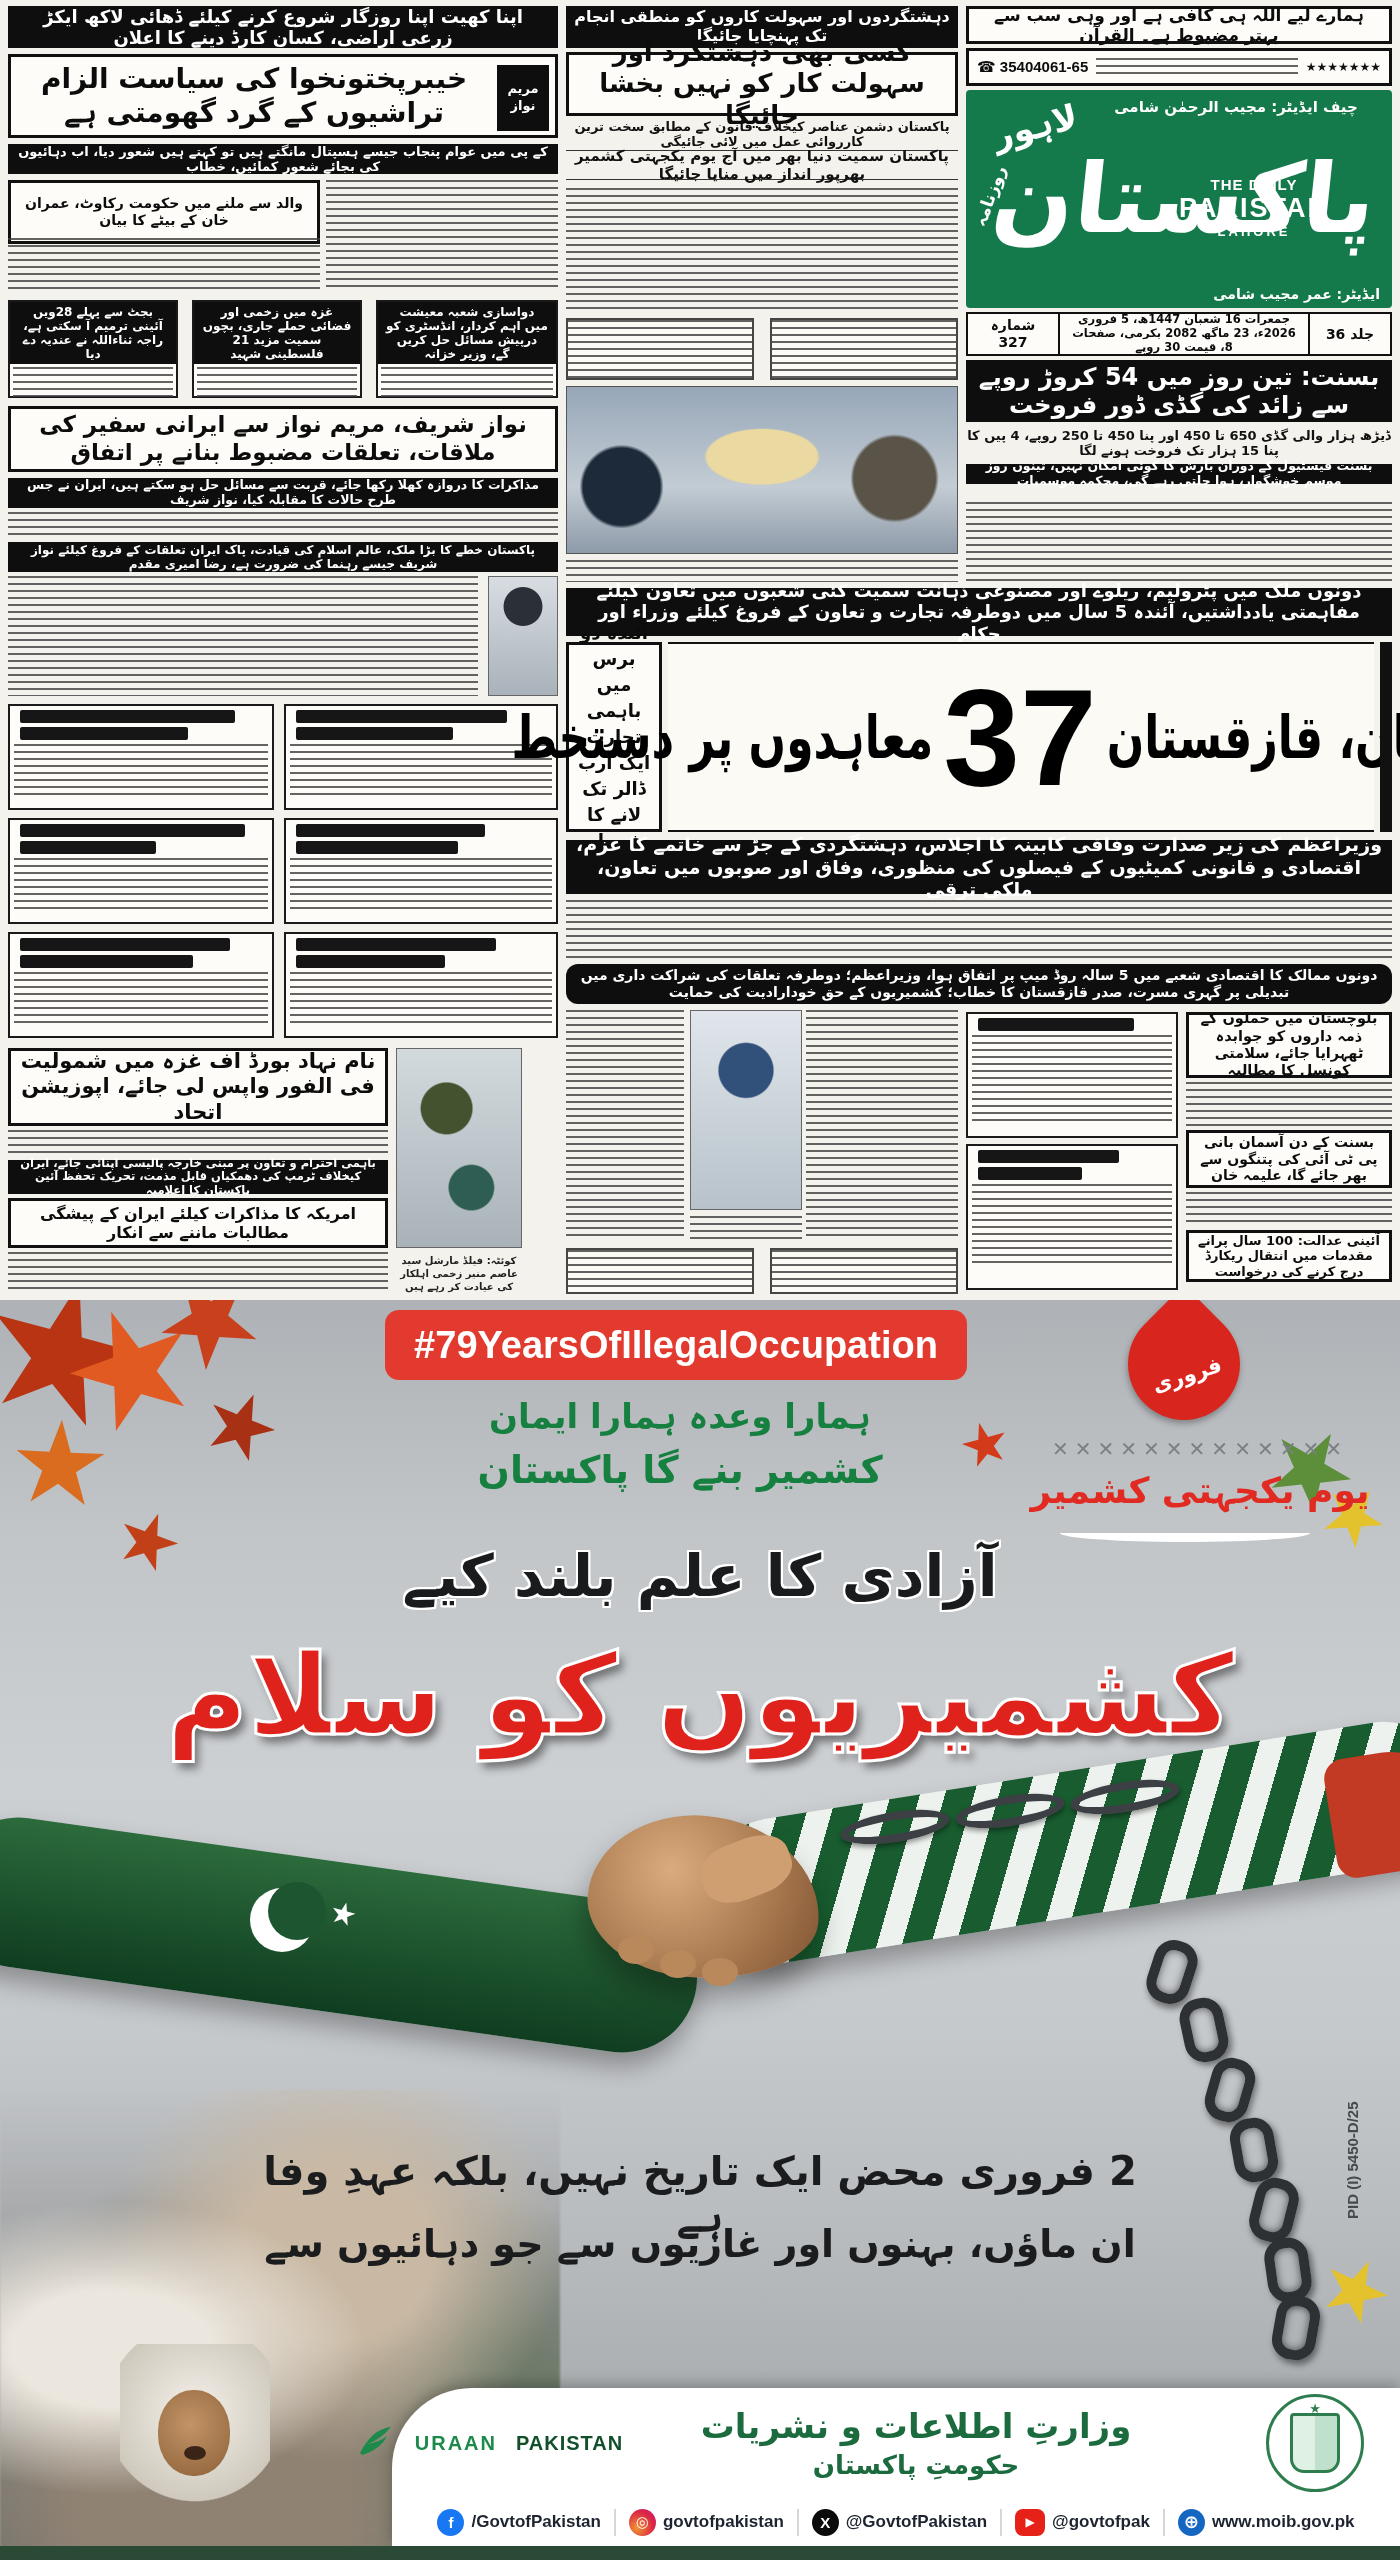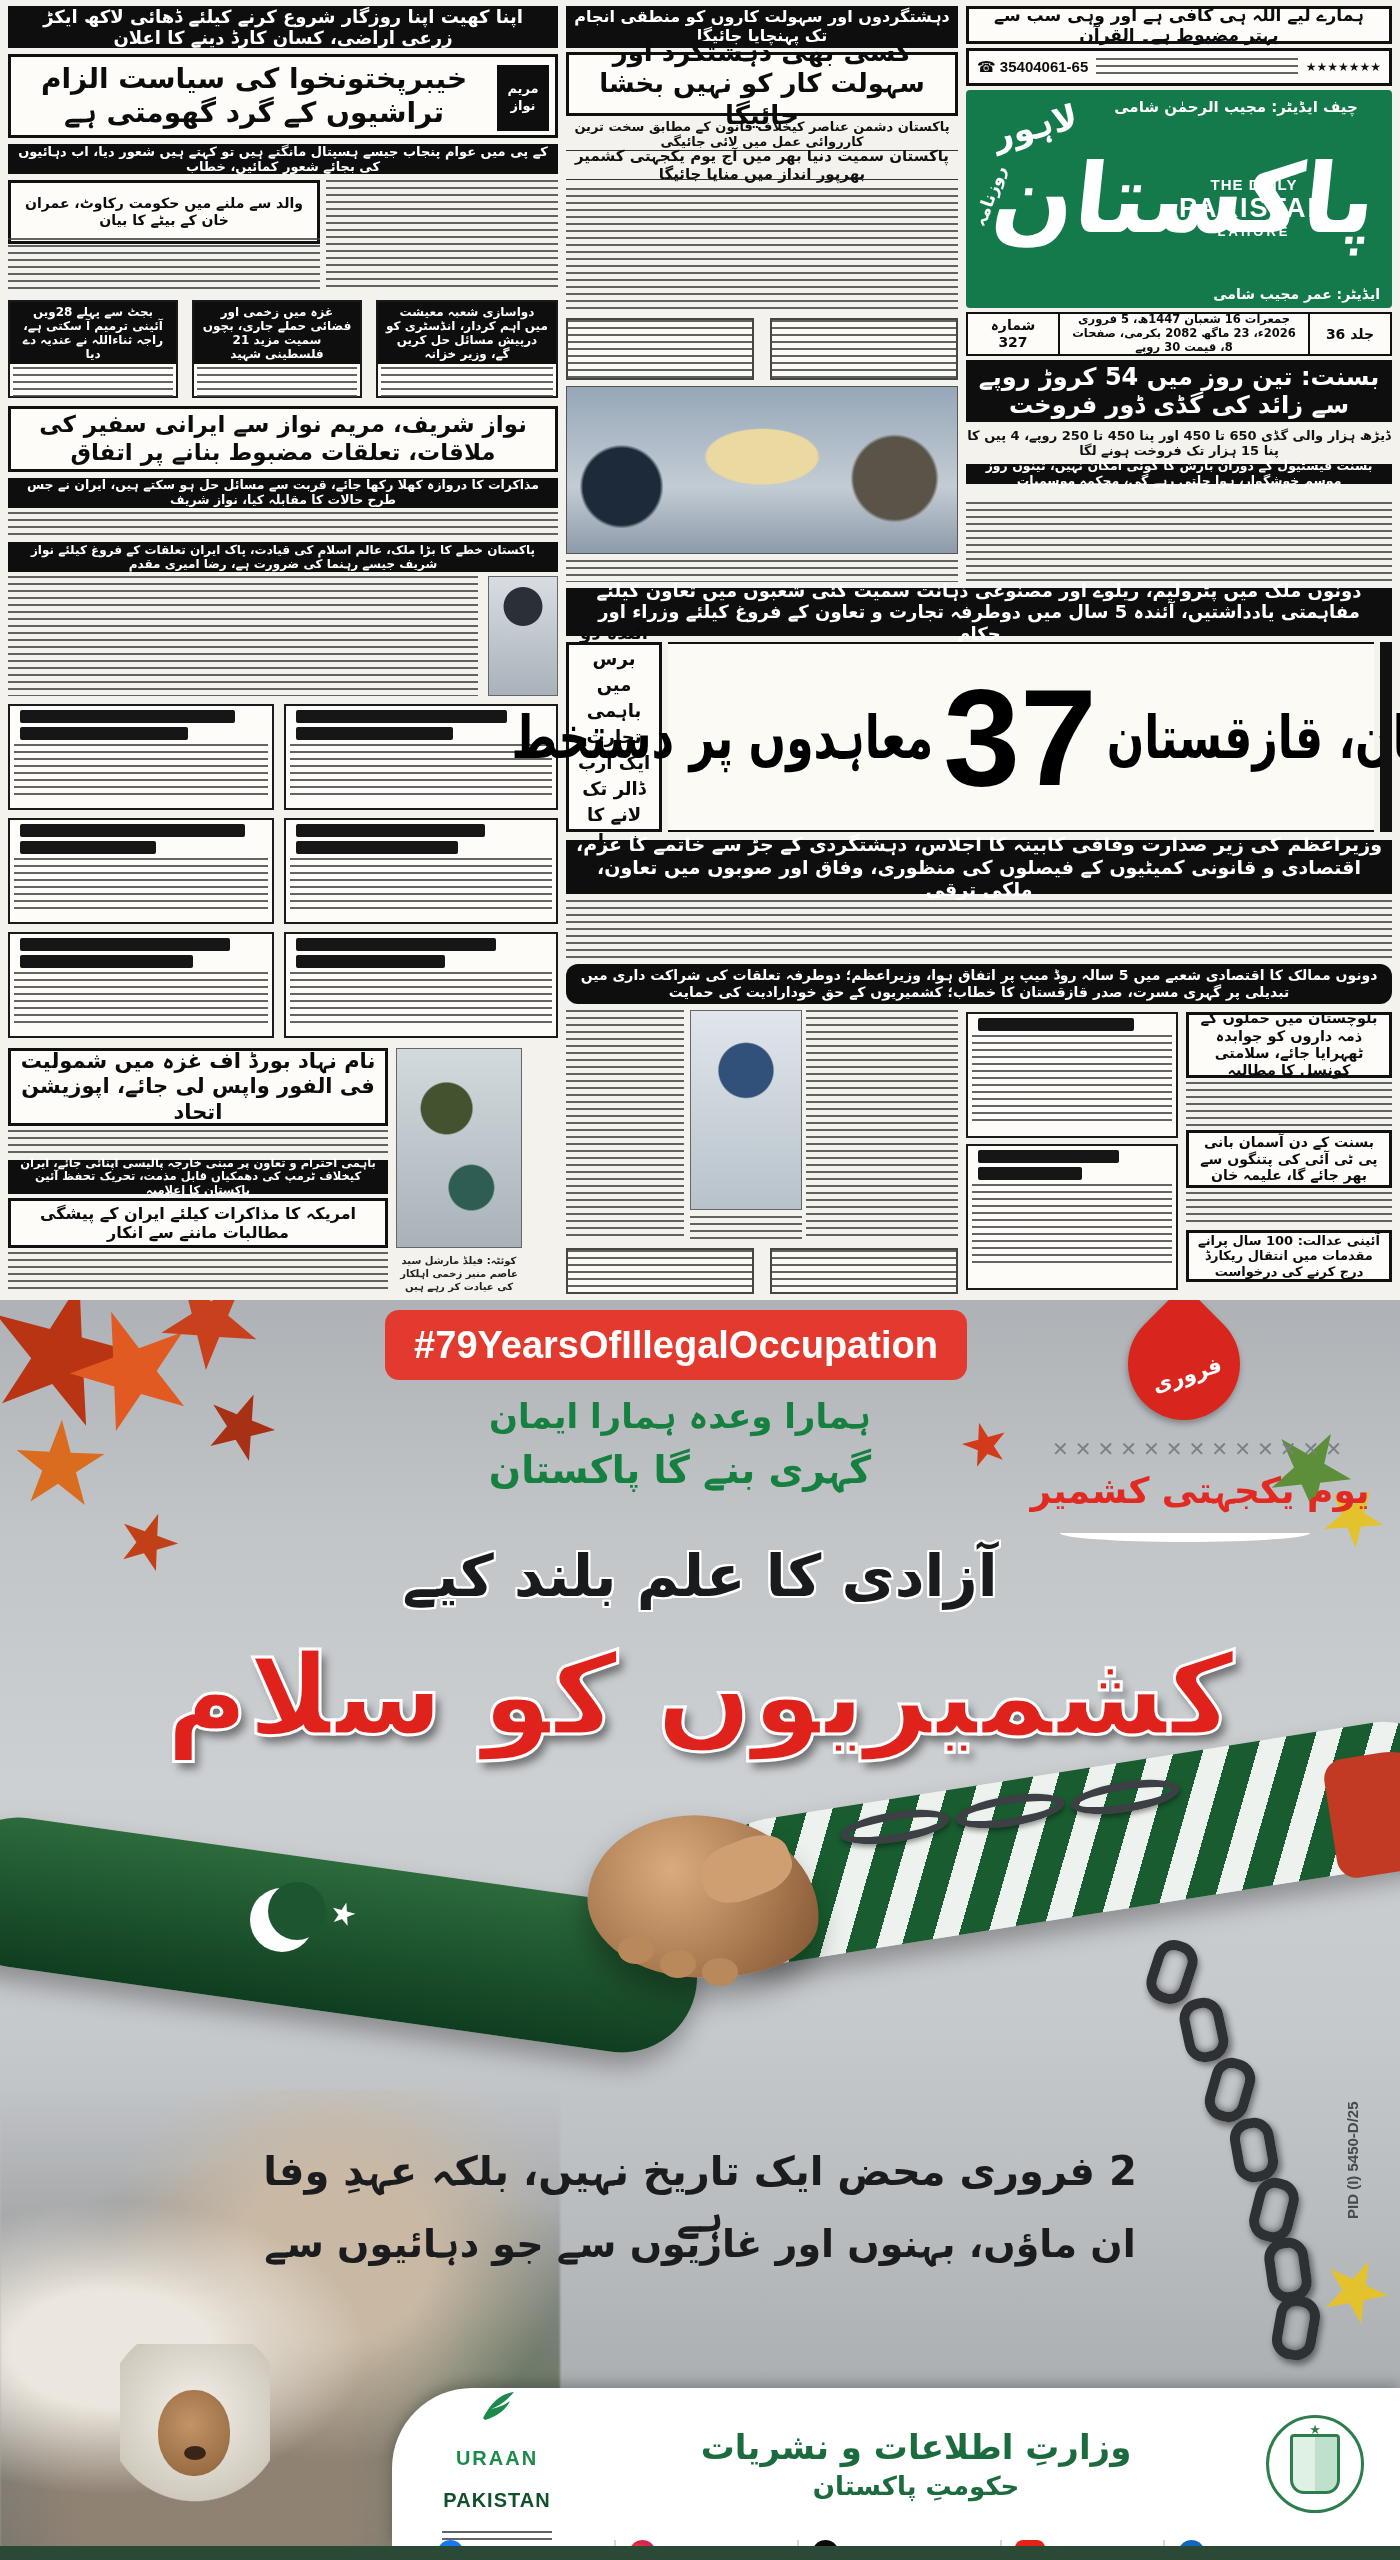--- a/index.html
+++ b/index.html
@@ -202,21 +202,21 @@
     <div class="abs leaf" style="left:118px;top:212px;width:60px;height:60px;background:#c24018;transform:rotate(20deg);"></div>
     <div class="abs leaf" style="left:962px;top:122px;width:46px;height:46px;background:#d23a1a;transform:rotate(-15deg);"></div>
     <div class="abs leaf" style="left:1268px;top:128px;width:84px;height:84px;background:#5d8f3a;transform:rotate(30deg);"></div>
     <div class="abs leaf" style="left:1322px;top:186px;width:62px;height:62px;background:#e3c22e;transform:rotate(-40deg);"></div>
     <div class="abs leaf" style="left:95px;top:580px;width:70px;height:70px;background:#c9401d;transform:rotate(10deg);"></div>
     <div class="abs leaf" style="left:1322px;top:958px;width:66px;height:66px;background:#e3c22e;transform:rotate(25deg);z-index:3;"></div>
 
     <div class="abs ctr lat" style="left:385px;top:10px;width:582px;height:70px;background:#e23a2e;border-radius:14px;color:#fff;font-size:38px;font-weight:bold;z-index:4;">#79YearsOfIllegalOccupation</div>
 
     <div class="abs urdu" style="left:360px;top:96px;width:640px;text-align:center;font-size:34px;font-weight:bold;color:#15803f;z-index:4;">ہمارا وعدہ ہمارا ایمان</div>
-    <div class="abs urdu" style="left:360px;top:148px;width:640px;text-align:center;font-size:38px;font-weight:bold;color:#15803f;z-index:4;">گہری بنے گا پاکستان</div>
+    <div class="abs urdu" style="left:360px;top:148px;width:640px;text-align:center;font-size:38px;font-weight:bold;color:#15803f;z-index:4;">کشمیر بنے گا پاکستان</div>
 
     <div class="abs" style="left:1128px;top:8px;width:112px;height:112px;background:#d8261f;border-radius:0 50% 50% 50%;transform:rotate(45deg);box-shadow:2px 3px 6px rgba(0,0,0,.3);z-index:3;"></div>
     <div class="abs urdu ctr" style="left:1142px;top:58px;width:90px;height:34px;color:#fff;font-size:21px;font-weight:bold;transform:rotate(-18deg);z-index:4;">فروری</div>
     <div class="abs ctr" style="left:1015px;top:136px;width:370px;height:26px;color:#7b8085;font-size:20px;letter-spacing:6px;overflow:hidden;z-index:3;font-family:'DejaVu Sans',sans-serif;">✕✕✕✕✕✕✕✕✕✕✕✕✕</div>
     <div class="abs urdu ctr" style="left:1000px;top:164px;width:400px;height:52px;color:#e02a22;font-size:36px;font-weight:bold;z-index:4;">یوم یکجہتی کشمیر</div>
     <div class="abs" style="left:1060px;top:224px;width:250px;height:18px;border-bottom:9px solid #fff;border-radius:50%;z-index:4;"></div>
 
     <div class="abs urdu outline-w" style="left:270px;top:242px;width:860px;text-align:center;font-size:58px;font-weight:bold;color:#1a1b1d;z-index:4;">آزادی کا علم بلند کیے</div>
     <div class="abs urdu" style="left:20px;top:330px;width:1360px;text-align:center;font-size:112px;font-weight:bold;color:#e0221c;z-index:4;
                 -webkit-text-stroke:3px #fff;text-shadow:5px 7px 8px rgba(0,0,0,.45);">کشمیریوں کو سلام</div>
@@ -260,21 +260,21 @@
     <div class="abs" style="left:158px;top:1090px;width:72px;height:86px;background:radial-gradient(circle at 45% 40%, #c29467, #8d6038);border-radius:48%;z-index:3;"></div>
     <div class="abs" style="left:184px;top:1146px;width:22px;height:14px;background:#3a2418;border-radius:50%;z-index:3;"></div>
 
     <div class="abs lat" style="left:1344px;top:750px;width:26px;height:220px;writing-mode:vertical-rl;transform:rotate(180deg);font-size:15px;font-weight:bold;color:#46494d;z-index:3;text-align:center;">PID (I) 5450-D/25</div>
 
     <div class="abs urdu" style="left:240px;top:848px;width:920px;text-align:center;font-size:40px;font-weight:bold;color:#1b1c1e;z-index:4;">2 فروری محض ایک تاریخ نہیں، بلکہ عہدِ وفا ہے</div>
     <div class="abs urdu" style="left:240px;top:922px;width:920px;text-align:center;font-size:38px;font-weight:bold;color:#1b1c1e;z-index:4;">ان ماؤں، بہنوں اور غازیوں سے جو دہائیوں سے</div>
 
     <div class="abs" style="left:392px;top:1088px;width:1008px;height:158px;background:#fff;border-radius:80px 0 0 0;z-index:5;box-shadow:0 -4px 14px rgba(0,0,0,.25);display:flex;flex-direction:column;">
       <div style="flex:1;display:flex;align-items:center;">
-        <div class="ctr" style="width:210px;flex-direction:column;gap:19px;">
+        <div class="ctr" style="width:210px;flex-direction:row;gap:19px;">
           <span style="display:inline-block;">
             <svg width="44" height="36" viewBox="0 0 40 36">
                 <path d="M6 30 Q18 6 37 4 Q27 16 14 21 Q25 19 33 13 Q27 26 8 32 Z" fill="#1c8a4a"></path>
               </svg>
           </span>
           <span class="lat" style="font-size:20px;font-weight:bold;color:#1c8a4a;letter-spacing:2px;">URAAN</span>
           <span class="lat" style="font-size:20px;font-weight:bold;color:#11502b;letter-spacing:1px;">PAKISTAN</span>
           <span class="fl" style="width:110px;height:9px;display:inline-block;"></span>
         </div>
         <div class="ctr" style="flex:1;flex-direction:column;gap:4px;">

